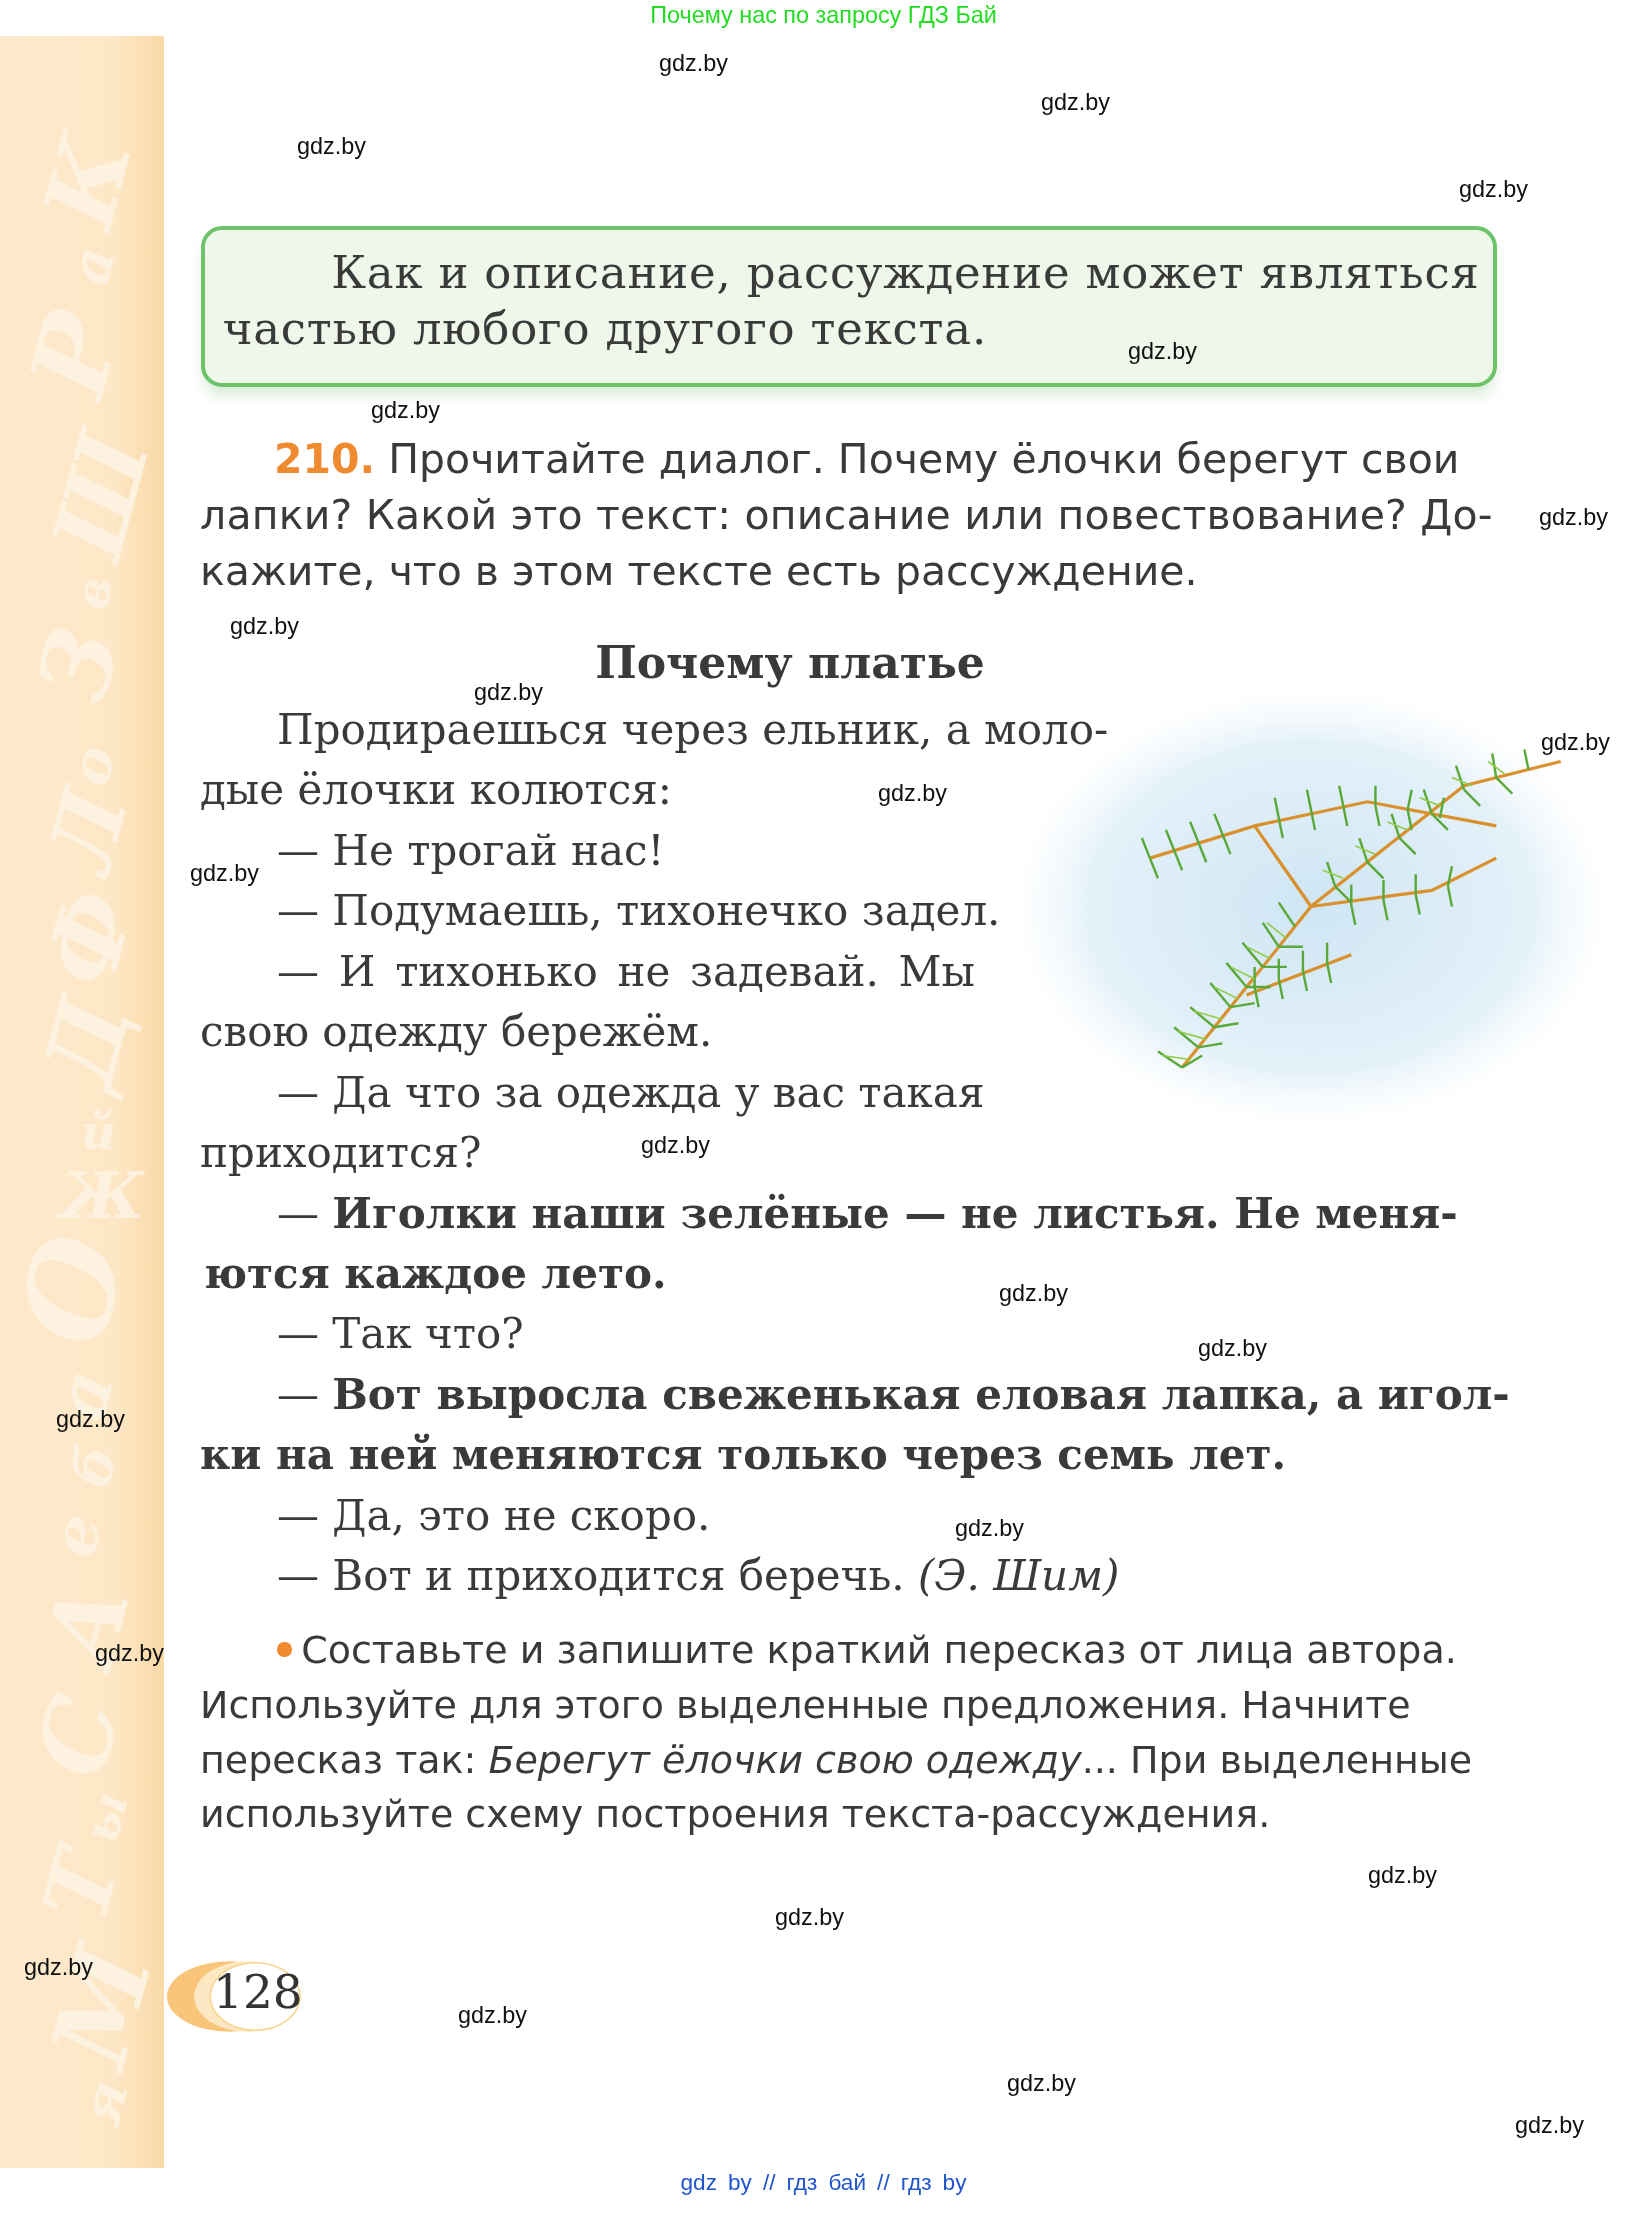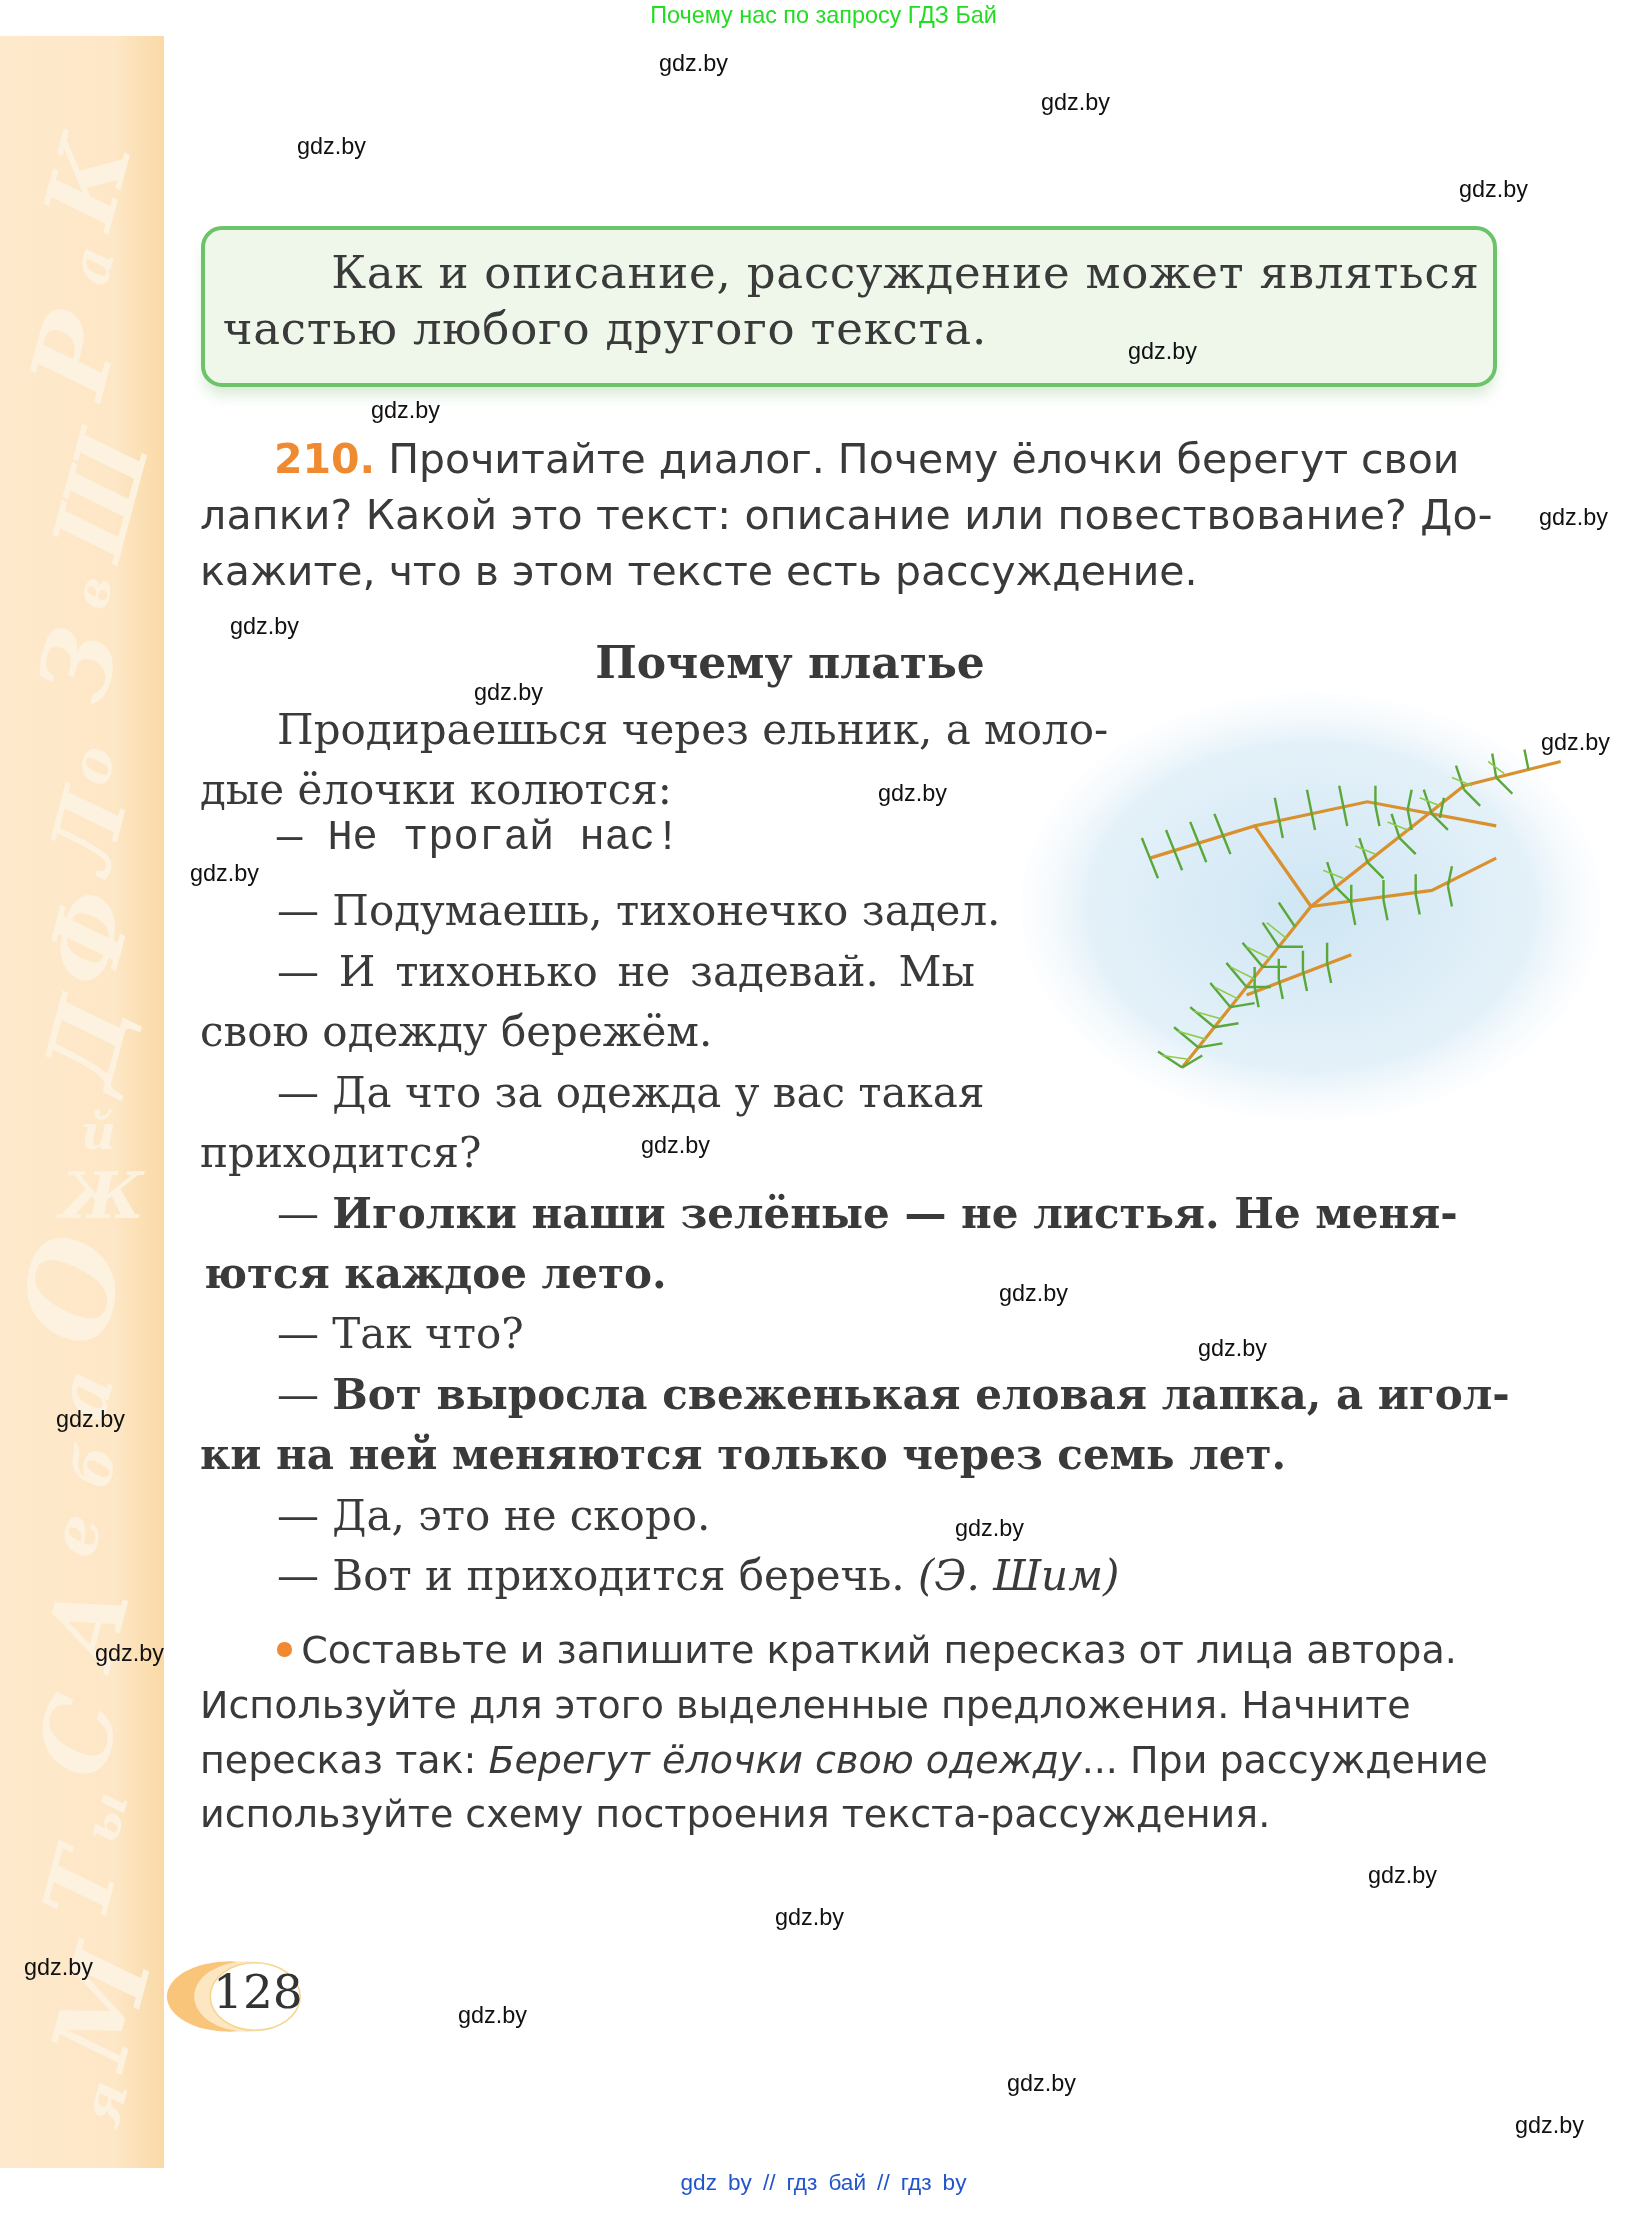--- a/index.html
+++ b/index.html
@@ -98,39 +98,39 @@
   </g>
   <g stroke="#8fcc4a" stroke-width="2">
     <path d="M220 460 l-35 -5 M240 435 l-35 -10 M260 410 l-35 -10 M280 385 l-30 -15 M300 360 l-30 -15 M320 335 l-30 -15 M340 310 l-25 -20"></path>
     <path d="M410 235 l-25 -10 M450 205 l-25 -10 M490 175 l-25 -10 M530 145 l-25 -10 M570 120 l-25 -10 M610 105 l-20 -15"></path>
   </g>
 </svg>
 
 <div class="abs story" style="left:200px;top:705px;width:1306px;">
   <div class="line" style="left:77px;top:0;">Продираешься через ельник, а моло-</div>
   <div class="line" style="left:0;top:60px;">дые ёлочки колются:</div>
-  <div class="line" style="left:77px;top:109px;font-family:Liberation Mono, monospace;">— Не трогай нас!</div>
+  <div class="line" style="left:77px;top:121px;">— Не трогай нас!</div>
   <div class="line" style="left:77px;top:181px;">— Подумаешь, тихонечко задел.</div>
   <div class="line" style="left:77px;top:242px;word-spacing:6.4px;">— И тихонько не задевай. Мы</div>
   <div class="line" style="left:0;top:302px;">свою одежду бережём.</div>
   <div class="line" style="left:77px;top:363px;">— Да что за одежда у вас такая</div>
   <div class="line" style="left:0;top:423px;">приходится?</div>
   <div class="line" style="left:77px;top:484px;"><span>— </span><b>Иголки наши зелёные — не листья. Не меня-</b></div>
   <div class="line" style="left:4px;top:544px;"><b>ются каждое лето.</b></div>
   <div class="line" style="left:77px;top:604px;">— Так что?</div>
   <div class="line" style="left:77px;top:665px;"><span>— </span><b>Вот выросла свеженькая еловая лапка, а игол-</b></div>
   <div class="line" style="left:0;top:725px;"><b>ки на ней меняются только через семь лет.</b></div>
   <div class="line" style="left:77px;top:786px;">— Да, это не скоро.</div>
   <div class="line" style="left:77px;top:846px;"><span>— Вот и приходится беречь. </span><i>(Э. Шим)</i></div>
 </div>
 
 <div class="abs bullet-task" style="left:200px;top:1628px;width:1306px;">
   <div class="line" style="left:77px;top:0;"><span class="bullet-dot"></span><span>Составьте и запишите краткий пересказ от лица автора.</span></div>
   <div class="line" style="left:0;top:55px;">Используйте для этого выделенные предложения. Начните</div>
-  <div class="line" style="left:0;top:110px;"><span>пересказ так: </span><i>Берегут ёлочки свою одежду</i><span>... При рассуждение</span></div>
+  <div class="line" style="left:0;top:110px;"><span>пересказ так: </span><i>Берегут ёлочки свою одежду</i><span>... При выделенные</span></div>
   <div class="line" style="left:0;top:164px;">используйте схему построения текста-рассуждения.</div>
 </div>
 
 <div class="abs page-badge">
   <svg width="137" height="77" viewBox="0 0 170 96" style="position:absolute;left:0;top:0;">
     <ellipse cx="80" cy="48" rx="78" ry="44" fill="#f8c57a"></ellipse>
     <ellipse cx="102" cy="48" rx="66" ry="44" fill="#fde6c2"></ellipse>
     <ellipse cx="112" cy="48" rx="56" ry="42" fill="#ffffff" stroke="#f6d58f" stroke-width="2"></ellipse>
   </svg>
   <div class="page-num">128</div>

